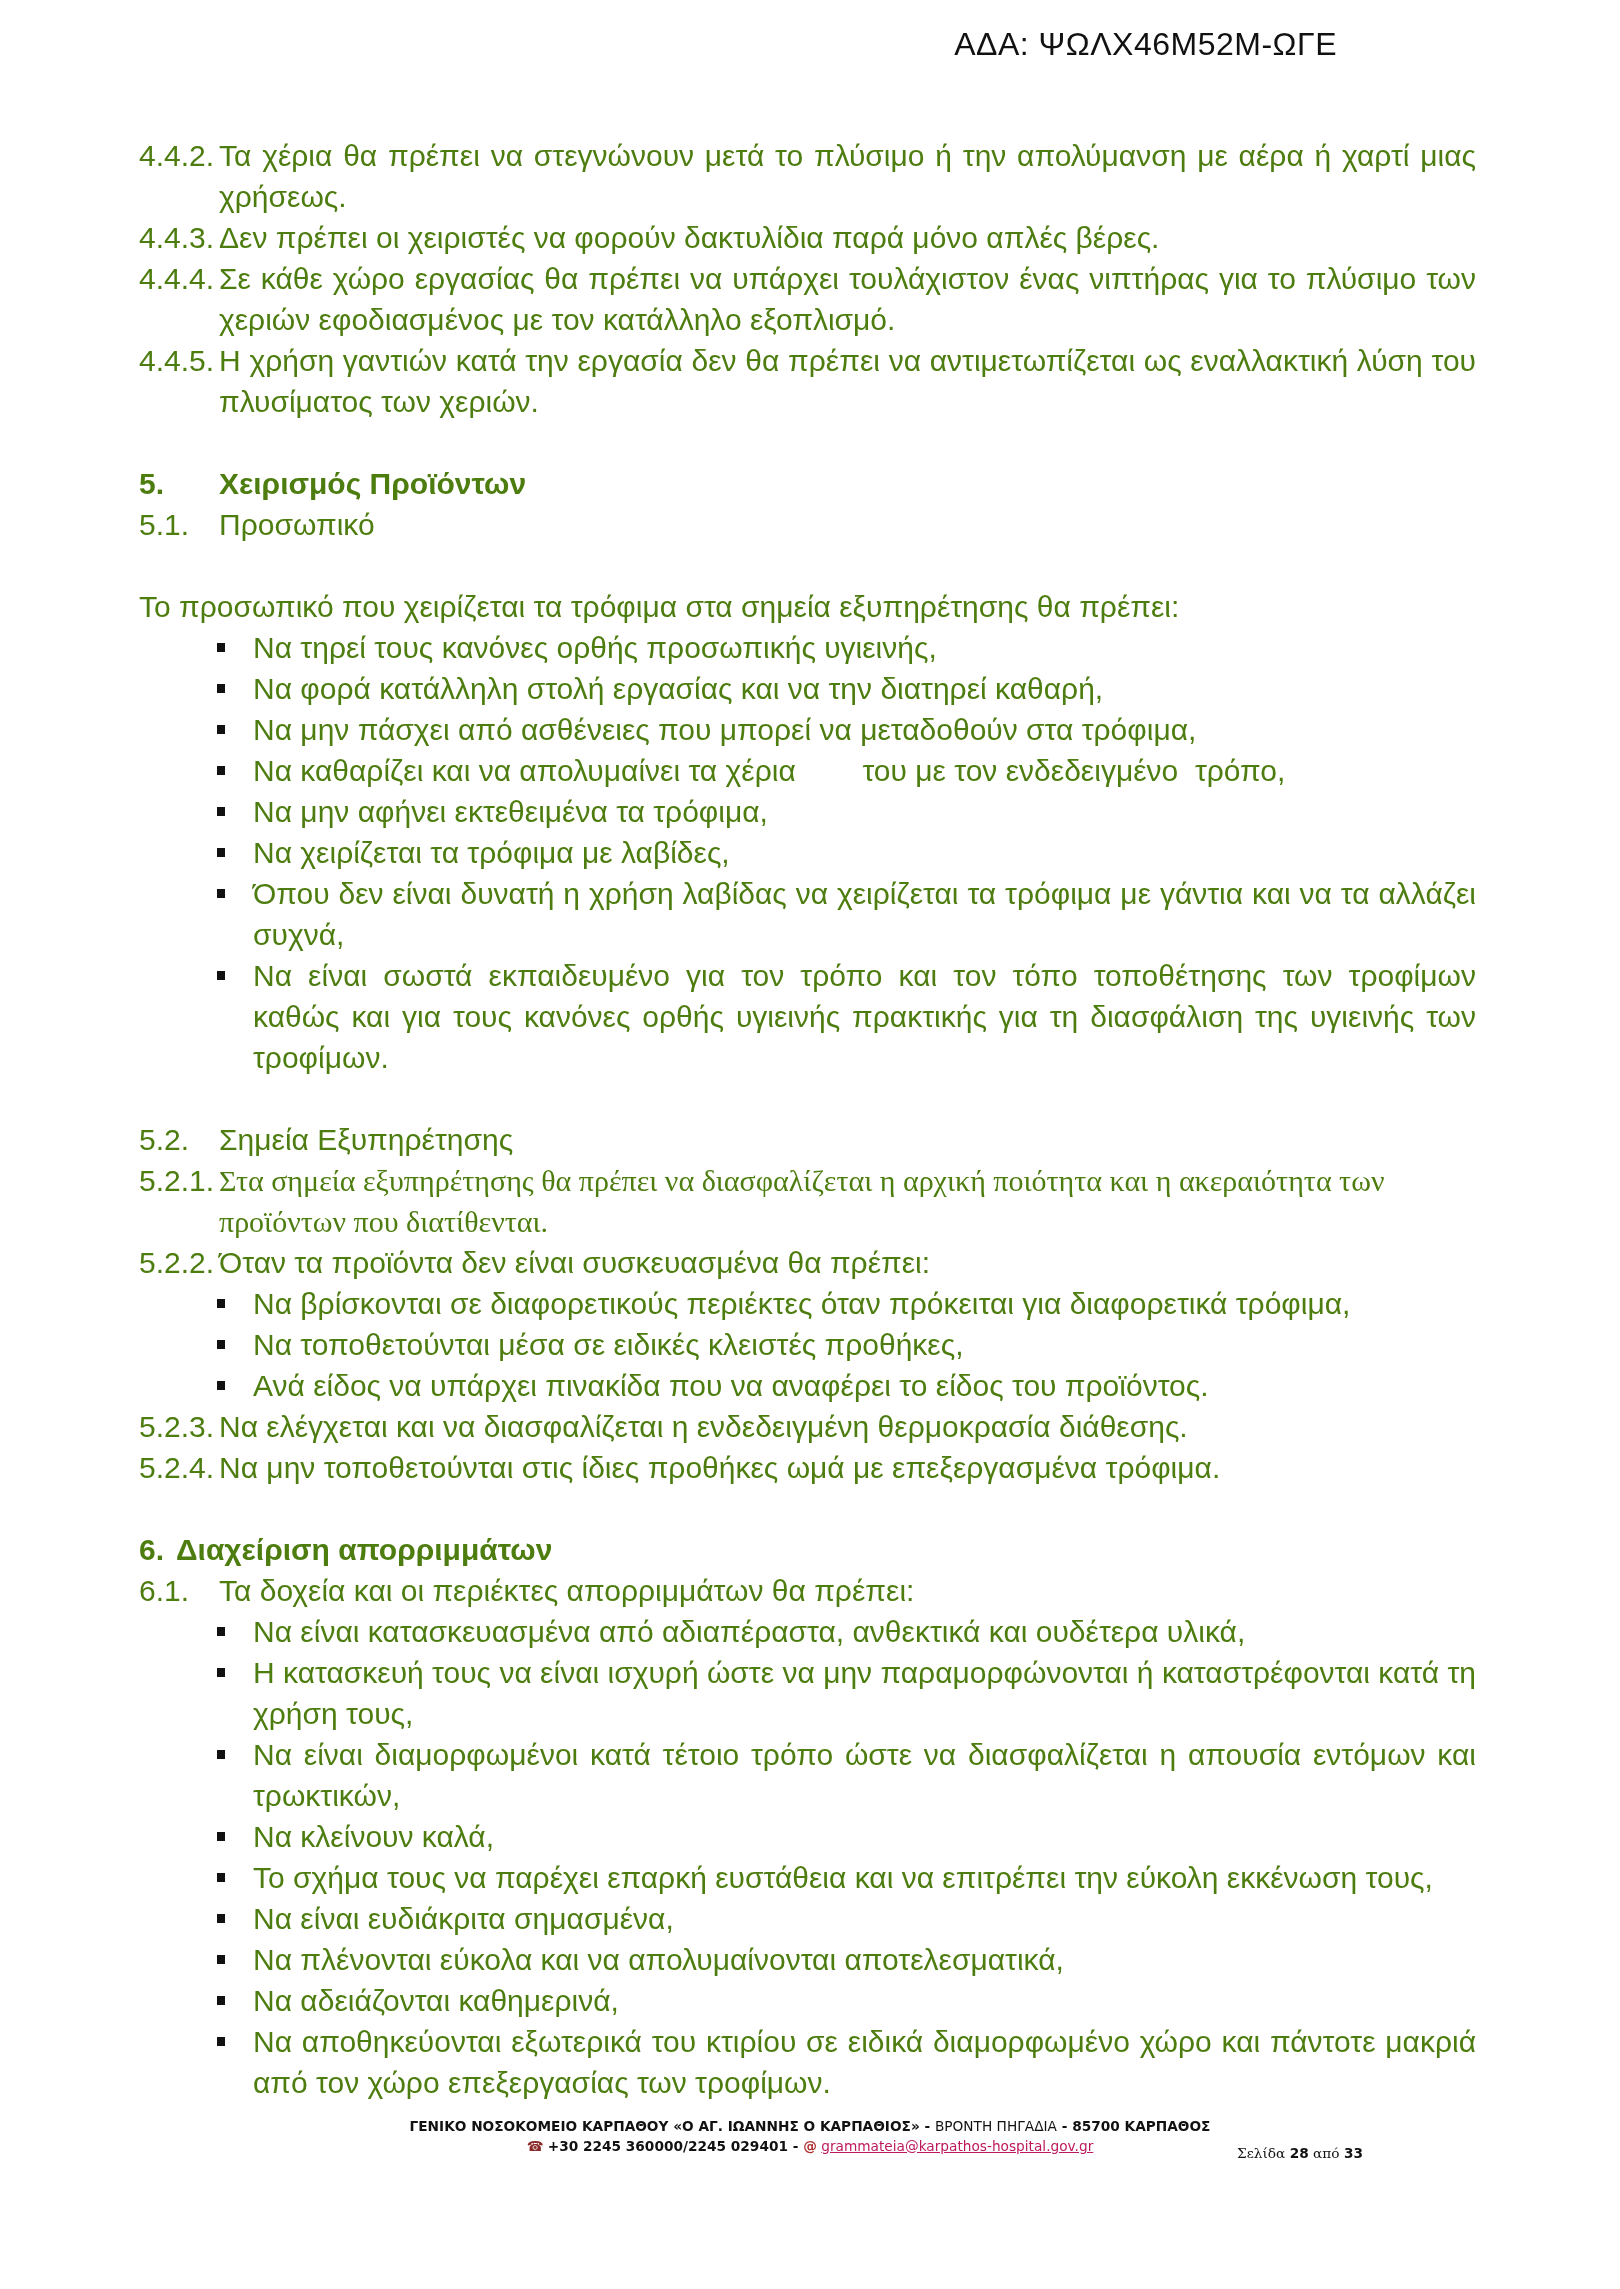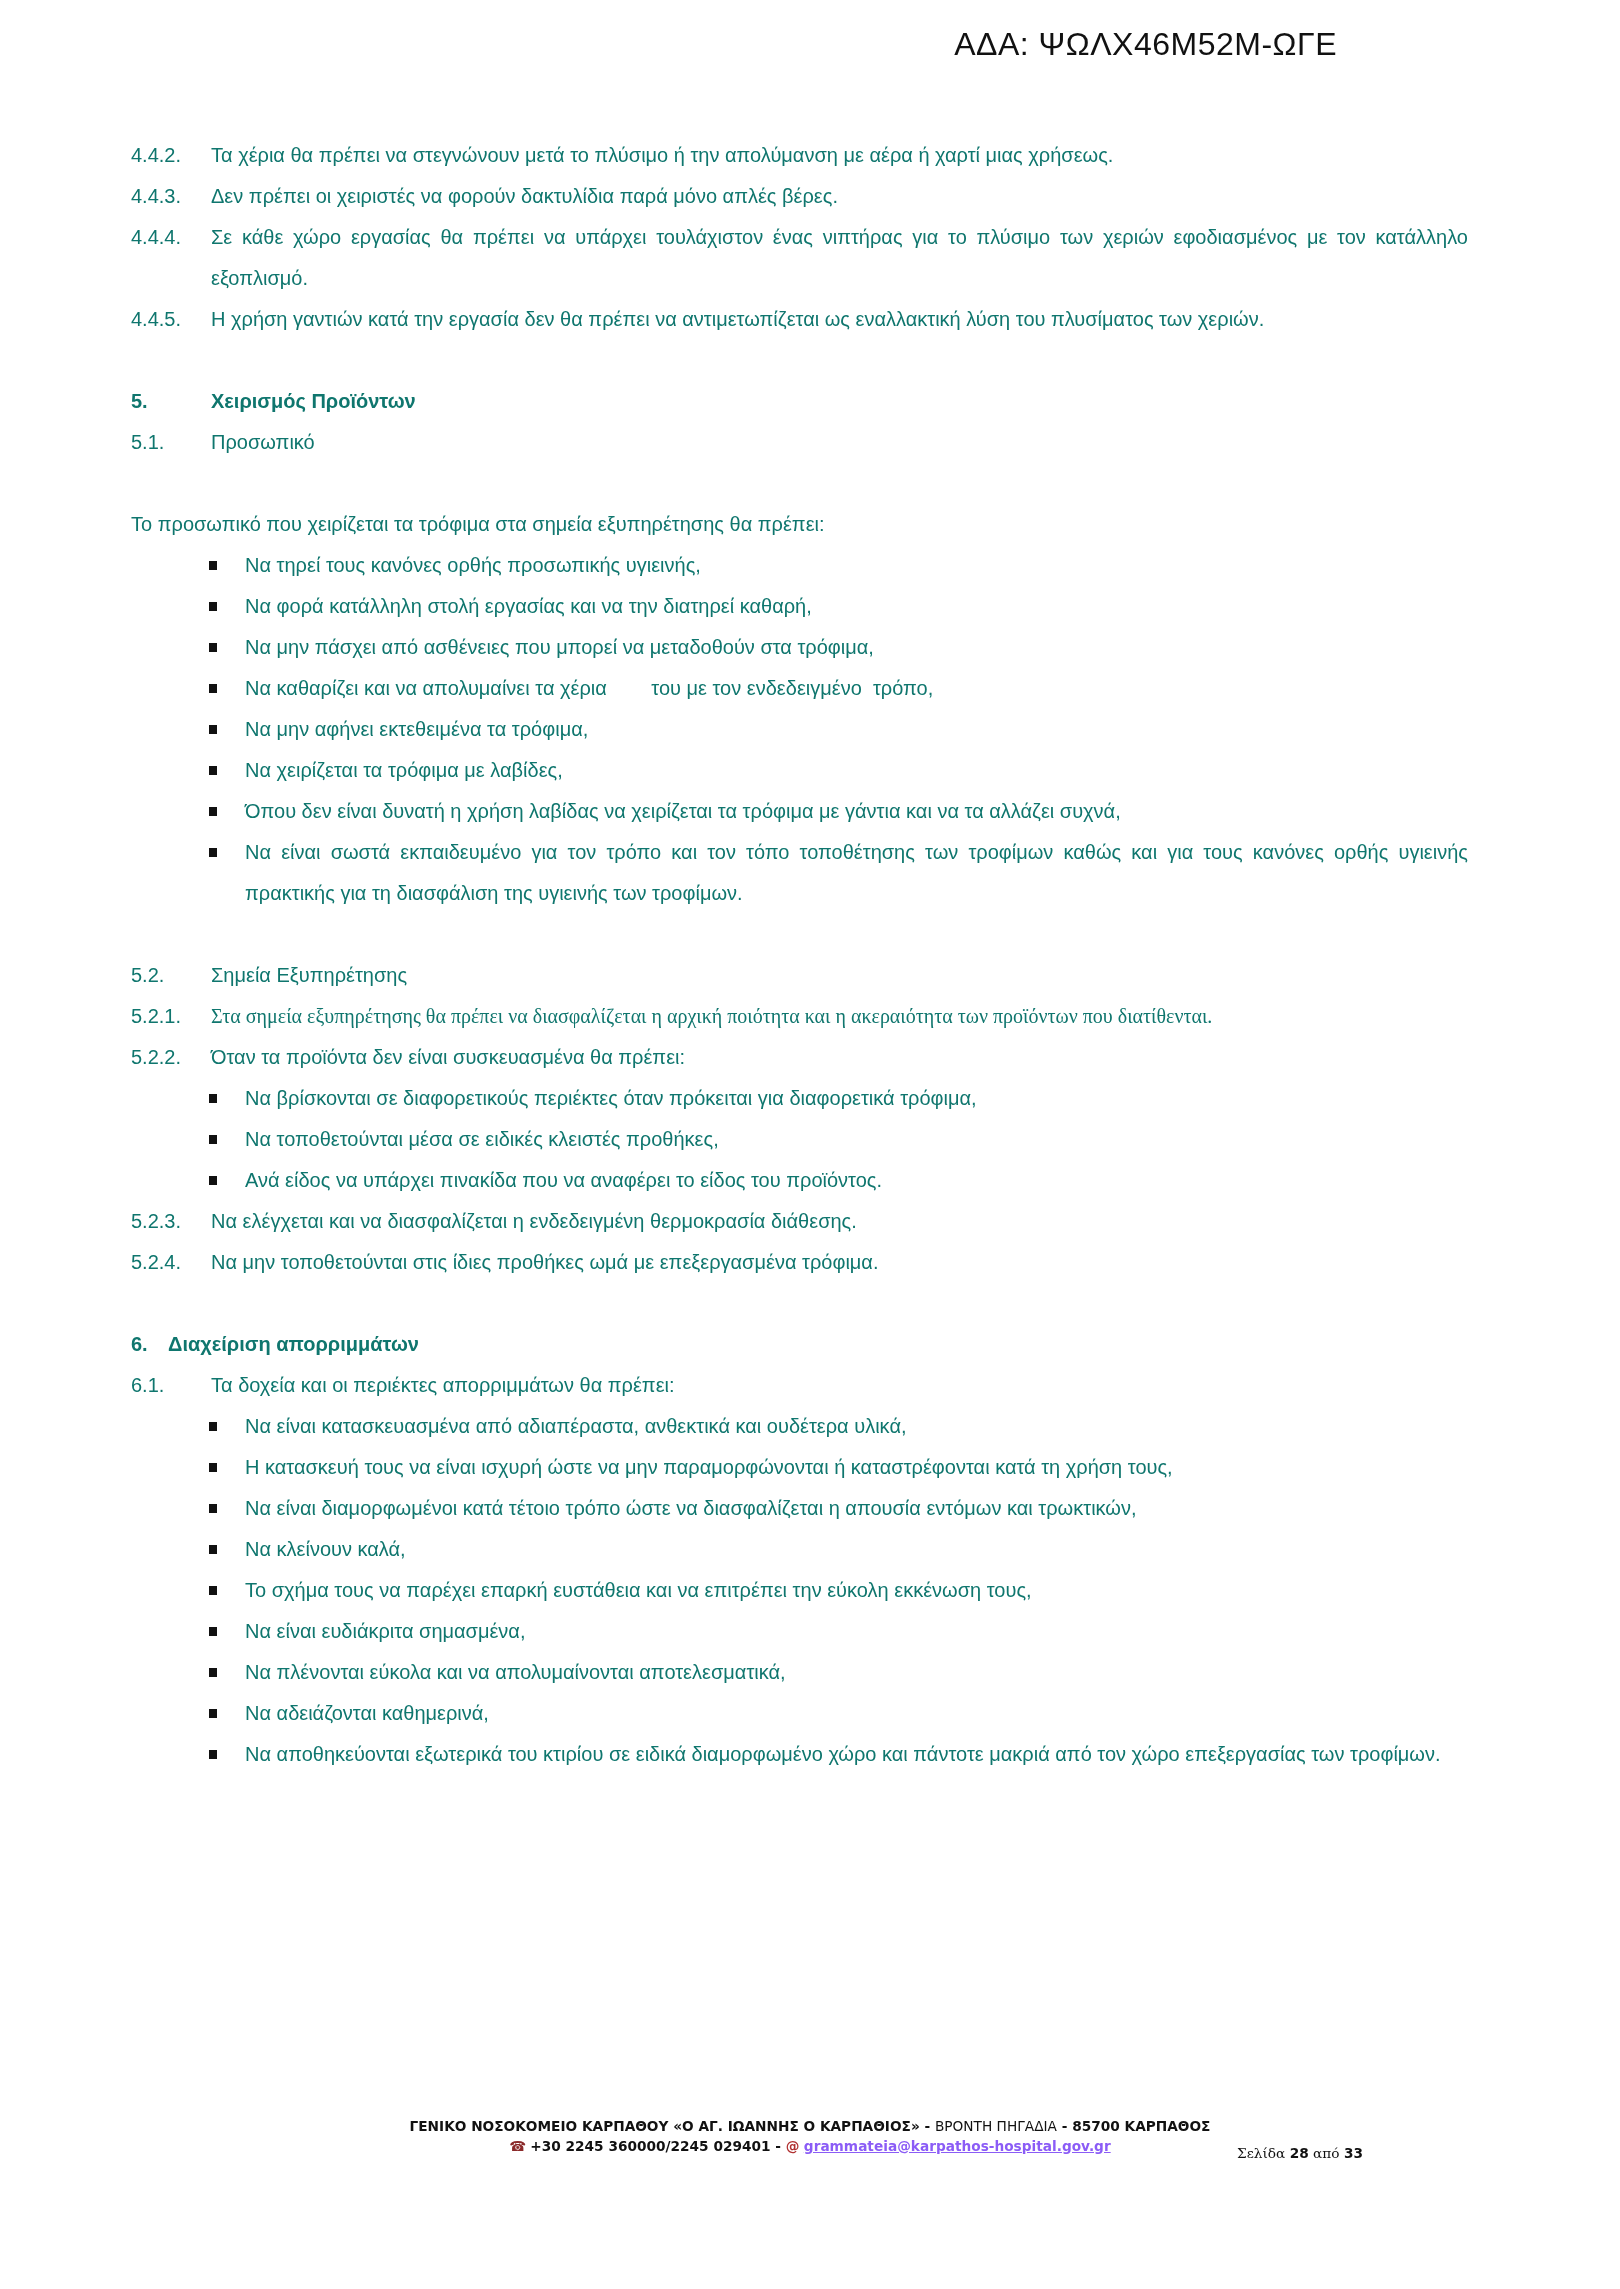--- a/index.html
+++ b/index.html
@@ -23,27 +23,27 @@
       position: absolute;
       top: 25.5px;
       right: 149px;
       font-family: "Liberation Sans", sans-serif;
       font-size: 32px;
       letter-spacing: 0.5px;
       color: #111;
     }
     .content {
       position: absolute;
-      left: 131px;
+      left: 139px;
       top: 135px;
       width: 1337px;
       font-family: "Liberation Sans Narrow", "Liberation Sans", sans-serif;
-      font-size: 20px;
+      font-size: 30px;
       line-height: 41px;
-      color: #0f766e;
+      color: #4d7c0f;
     }
     .row {
       position: relative;
       display: flex;
       align-items: flex-start;
     }
     .num {
       flex: 0 0 auto;
       white-space: nowrap;
     }
@@ -89,23 +89,23 @@
       display: inline-block;
       color: #8b2a2a;
       font-size: 13.7px;
       margin-right: 3.9px;
     }
     .footer .at-icon {
       color: #b03030;
       font-weight: bold;
     }
     .footer a {
-      color: #8b5cf6;
+      color: #be185d;
       text-decoration: underline;
-      font-weight: bold;
+      font-weight: normal;
     }
     .page-num {
       position: absolute;
       right: 123px;
       top: 2145px;
       font-family: "DejaVu Serif", serif;
       font-size: 13.7px;
       color: #111;
     }
     .page-num .b { font-family: "DejaVu Sans", sans-serif; font-weight: bold; }

